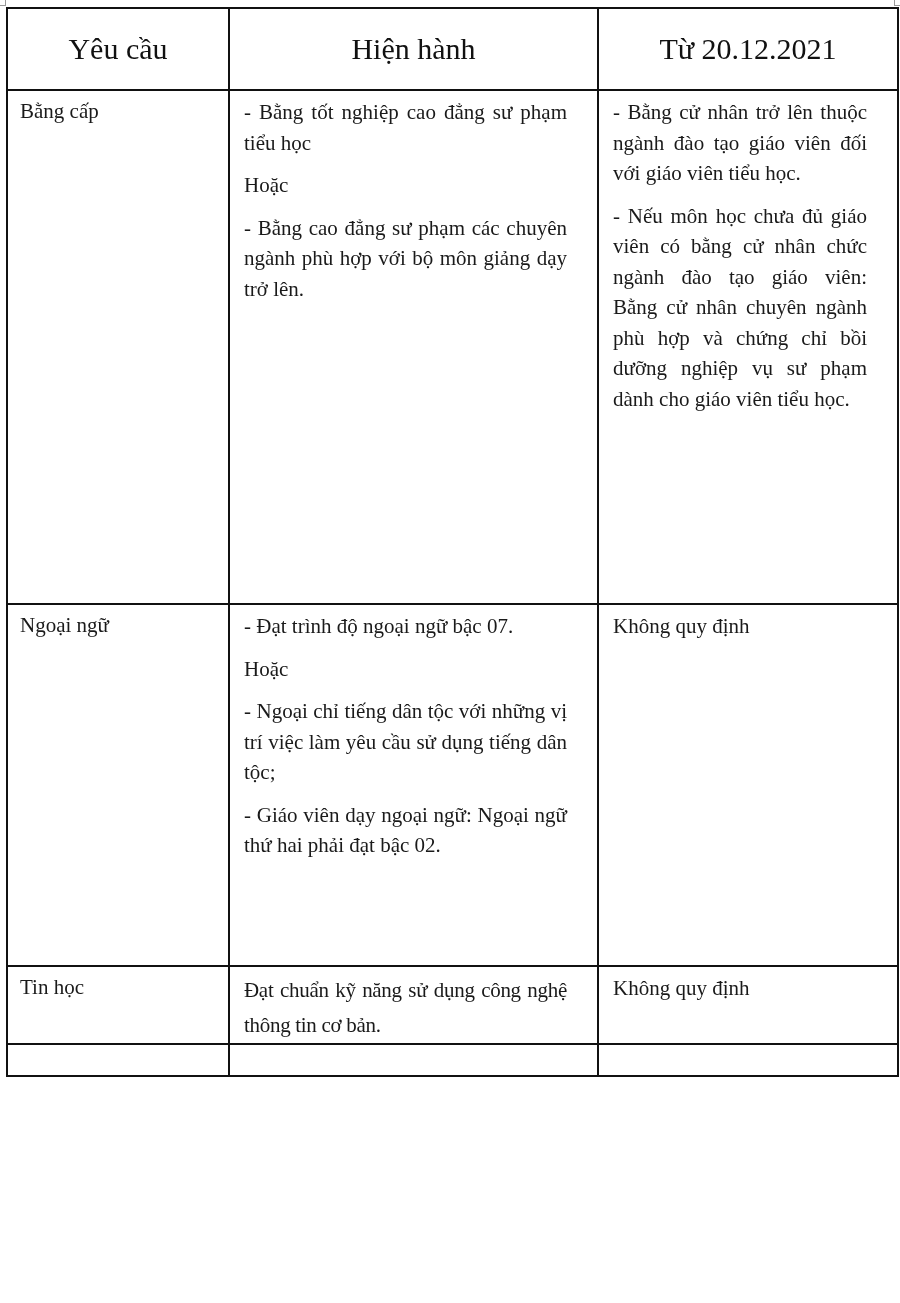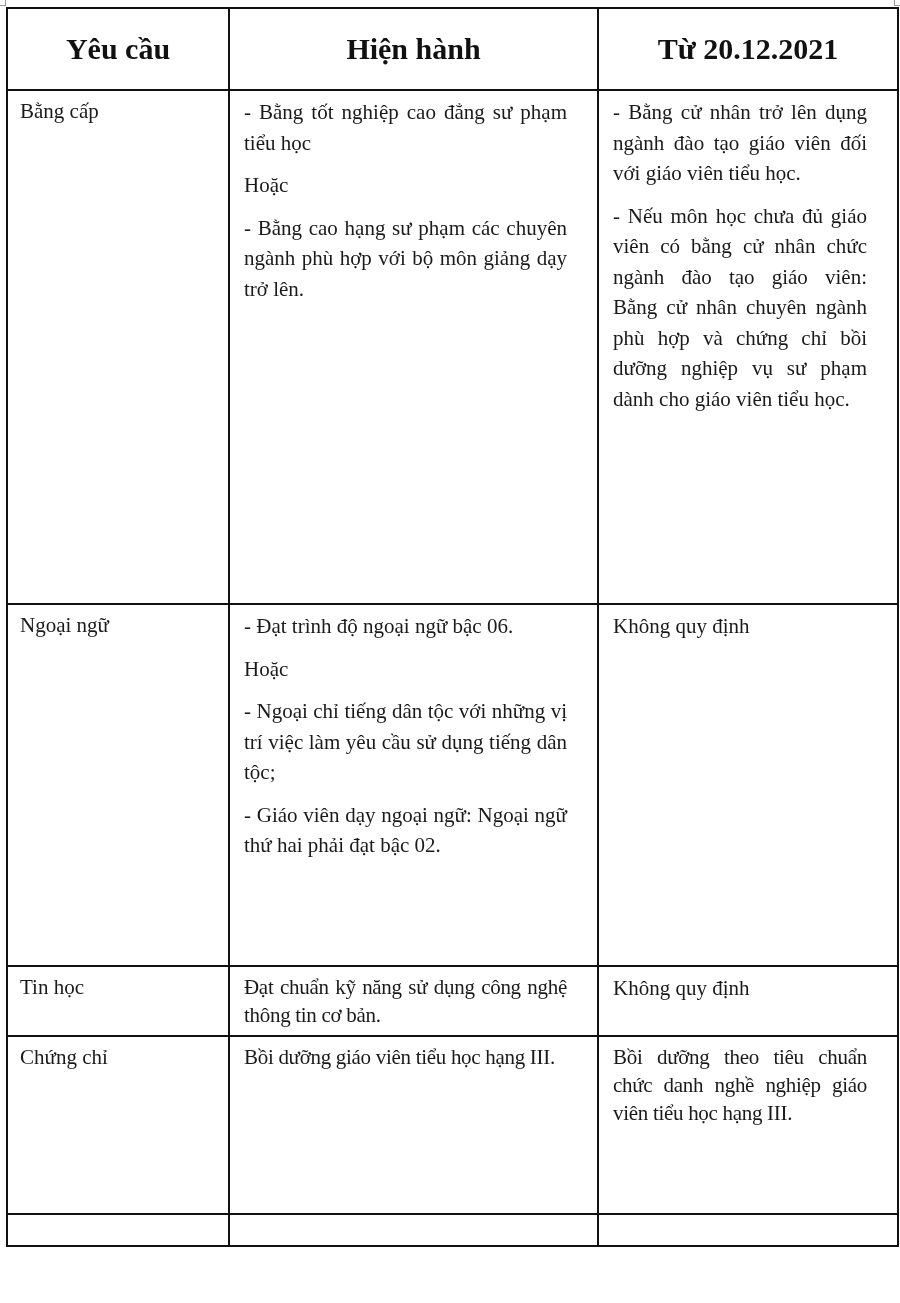--- a/index.html
+++ b/index.html
@@ -7,21 +7,21 @@
          font-family: "Liberation Serif", "DejaVu Serif", serif; color: #1a1a1a; }
   .corner-l { position: absolute; left: 0; top: 0; width: 5px; height: 5px;
               border-right: 1px solid #999; border-bottom: 1px solid #999; }
   .corner-r { position: absolute; right: 0; top: 0; width: 5px; height: 5px;
               border-left: 1px solid #999; border-bottom: 1px solid #999; }
   table { position: absolute; left: 6px; top: 7px; width: 891px;
           border-collapse: collapse; table-layout: fixed; }
   td, th { border: 2px solid #111; vertical-align: top; padding: 0; }
   col.c1 { width: 222px; } col.c2 { width: 369px; } col.c3 { width: 300px; }
   th { height: 80px; vertical-align: middle; text-align: center;
-       font-weight: bold; font-size: 30px; color: #111; }
+       font-weight: normal; font-size: 30px; color: #111; }
   tr.section td { height: 68px; vertical-align: middle; text-align: center;
                   font-weight: bold; font-size: 23px; }
   .cell { padding: 6px 30px 0 14px; font-size: 21px; line-height: 30.5px; }
   .cell p { margin: 0 0 12px 0; text-align: justify; }
   .cell p.last { margin-bottom: 0; }
   .label { padding: 5px 12px 0 12px; font-size: 21px; line-height: 30px; }
   .narrow { font-family: "Liberation Serif", serif; letter-spacing: -0.3px; }
   tr.r-bang td { height: 512px; }
   tr.r-ngoai td { height: 360px; }
   tr.r-tin td { height: 68px; }
@@ -50,81 +50,66 @@
   <tbody>
 
     <tr class="r-bang">
       <td>
         <div class="label">Bằng cấp</div>
       </td>
       <td>
         <div class="cell">
           <p>- Bằng tốt nghiệp cao đẳng sư phạm tiểu học</p>
           <p>Hoặc</p>
-          <p class="last">- Bằng cao hạng sư phạm các chuyên ngành phù hợp với bộ môn giảng dạy trở lên.</p>
+          <p class="last">- Bằng cao đẳng sư phạm các chuyên ngành phù hợp với bộ môn giảng dạy trở lên.</p>
         </div>
       </td>
       <td>
         <div class="cell">
-          <p> - Bằng cử nhân trở lên dụng ngành đào tạo giáo viên đối với giáo viên tiểu học.</p>
+          <p> - Bằng cử nhân trở lên thuộc ngành đào tạo giáo viên đối với giáo viên tiểu học.</p>
           <p class="last">- Nếu môn học chưa đủ giáo viên có bằng cử nhân chức ngành đào tạo giáo viên: Bằng cử nhân chuyên ngành phù hợp và chứng chỉ bồi dưỡng nghiệp vụ sư phạm dành cho giáo viên tiểu học.</p>
         </div>
       </td>
     </tr>
 
     <tr class="r-ngoai">
       <td>
         <div class="label">Ngoại ngữ</div>
       </td>
       <td>
         <div class="cell">
-          <p>- Đạt trình độ ngoại ngữ bậc 06.</p>
+          <p>- Đạt trình độ ngoại ngữ bậc 07.</p>
           <p>Hoặc</p>
           <p>- Ngoại chỉ tiếng dân tộc với những vị trí việc làm yêu cầu sử dụng tiếng dân tộc;</p>
           <p class="last">- Giáo viên dạy ngoại ngữ: Ngoại ngữ thứ hai phải đạt bậc 02.</p>
         </div>
       </td>
       <td>
         <div class="cell">
           <p class="last">Không quy định</p>
         </div>
       </td>
     </tr>
 
     <tr class="r-tin">
       <td>
         <div class="label">Tin học</div>
       </td>
       <td>
-        <div class="cell narrow" style="line-height:28px;">
+        <div class="cell narrow" style="line-height:35px;">
           <p class="last">Đạt chuẩn kỹ năng sử dụng công nghệ thông tin cơ bản.</p>
         </div>
       </td>
       <td>
         <div class="cell">
           <p class="last">Không quy định</p>
         </div>
       </td>
     </tr>
 
-    <tr class="r-chung">
-      <td>
-        <div class="label">Chứng chỉ</div>
-      </td>
-      <td>
-        <div class="cell narrow" style="line-height:28px;">
-          <p class="last">Bồi dưỡng giáo viên tiểu học hạng III.</p>
-        </div>
-      </td>
-      <td>
-        <div class="cell narrow" style="line-height:28px;">
-          <p class="last">Bồi dưỡng theo tiêu chuẩn chức danh nghề nghiệp giáo viên tiểu học hạng III.</p>
-        </div>
-      </td>
-    </tr>
 
     <tr class="r-next">
       <td></td>
       <td></td>
       <td></td>
     </tr>
   </tbody>
 </table>
 
 </body></html>

